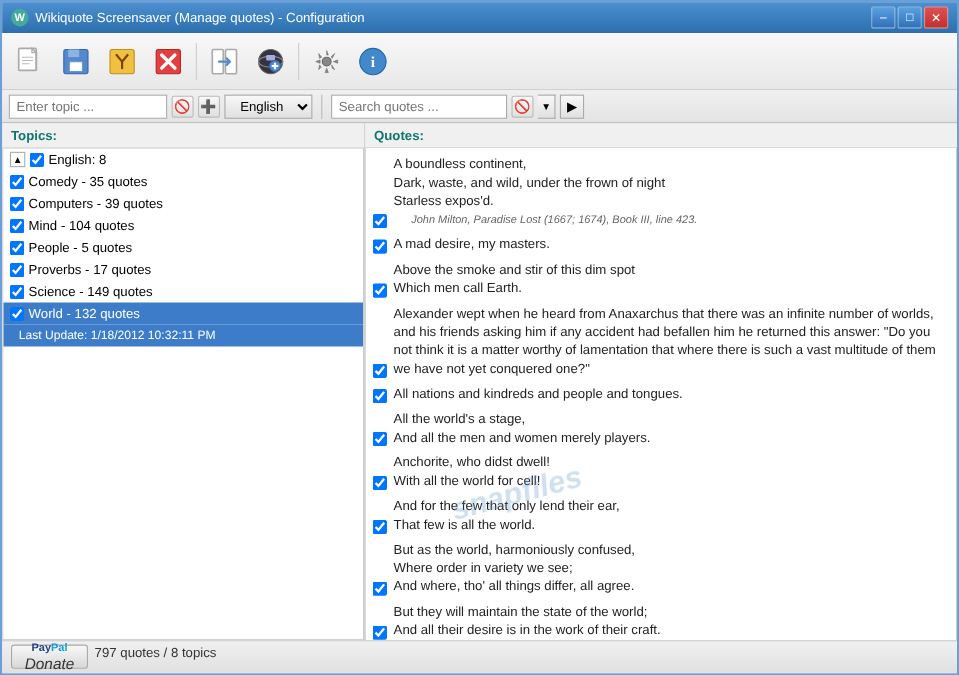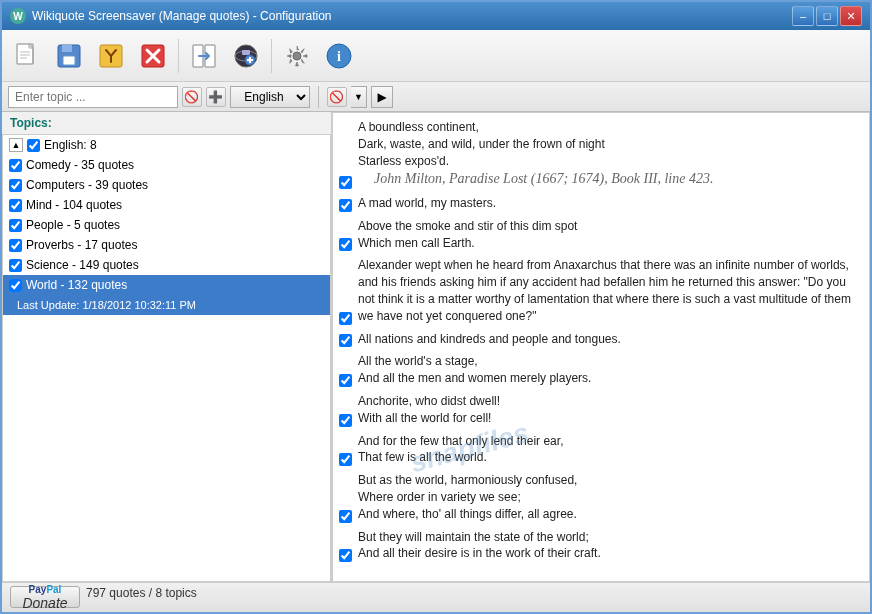--- a/index.html
+++ b/index.html
@@ -118,21 +118,21 @@
       border-bottom: 1px solid #bbb;
       padding: 4px 6px;
       display: flex;
       align-items: center;
       gap: 4px;
       height: 30px;
       flex-shrink: 0;
     }
 
     .topic-input {
-      width: 170px;
+      width: 144px;
       height: 22px;
       border: 1px solid #aaa;
       background: white;
       padding: 2px 6px;
       font-size: 12px;
       color: #6d28d9;
     }
 
     .search-input {
       width: 160px;
@@ -304,22 +304,21 @@
     .quote-text {
       font-size: 12px;
       color: #222;
       line-height: 1.4;
     }
 
     .quote-text .attribution {
       color: #666;
       padding-left: 16px;
       font-style: italic;
-      font-size: 14px;
-      font-family: Liberation Serif, serif;
+      font-size: 10px;
     }
 
     
     .status-bar {
       background: linear-gradient(to bottom, #f0f0f0, #e0e0e0);
       border-top: 1px solid #ccc;
       padding: 3px 8px;
       display: flex;
       align-items: flex-start;
       gap: 6px;
@@ -464,20 +463,21 @@
         </svg>
     </button>
   </div>
 
   <div class="search-bar">
     <input type="text" class="topic-input" placeholder="Enter topic ..." style="">
     <div class="icon-btn" style="color:#c03030;">🚫</div>
     <div class="icon-btn" style="color:#30a030;">➕</div>
     <select class="lang-select"><option>English</option></select>
     <div class="search-bar-sep"></div>
+    <input type="text" class="search-input" placeholder="Search quotes ..." style="">
     <div class="icon-btn" style="color:#c03030;">🚫</div>
     <div class="combo-btn">▼</div>
     <div class="search-go-btn">▶</div>
   </div>
 
   <div class="main-content" style="position:relative;">
 
     <div class="watermark">snapfiles</div>
 
     <div class="left-panel">
@@ -527,35 +527,36 @@
         </div>
 
         <div class="topic-item sub-info selected">
           <span>Last Update: 1/18/2012 10:32:11 PM</span>
         </div>
 
       </div>
     </div>
 
     <div class="right-panel">
+      <div class="panel-header">Quotes:</div>
       <div class="quotes-list">
 
         <div class="quote-item">
           <input type="checkbox" checked="" style="">
           <div class="quote-text">
             A boundless continent,<br>
             Dark, waste, and wild, under the frown of night<br>
             Starless expos'd.<br>
             <span class="attribution">John Milton, Paradise Lost (1667; 1674), Book III, line 423.</span>
           </div>
         </div>
 
         <div class="quote-item">
           <input type="checkbox" checked="" style="">
-          <div class="quote-text">A mad world, my masters.</div>
+          <div class="quote-text">A mad desire, my masters.</div>
         </div>
 
         <div class="quote-item">
           <input type="checkbox" checked="" style="">
           <div class="quote-text">
             Above the smoke and stir of this dim spot<br>
             Which men call Earth.
           </div>
         </div>
 

